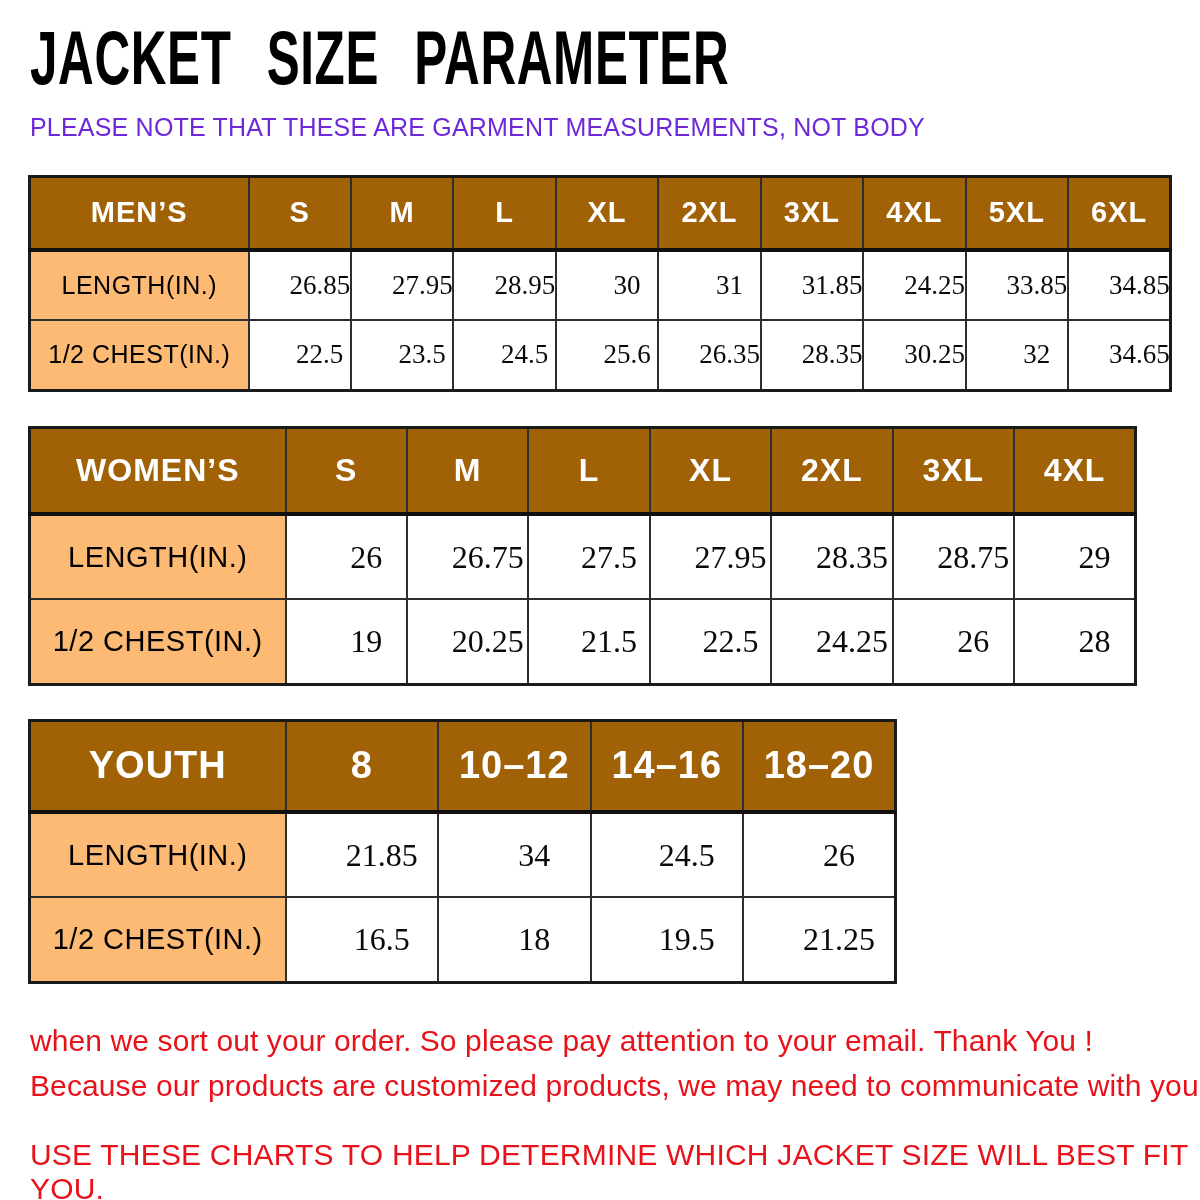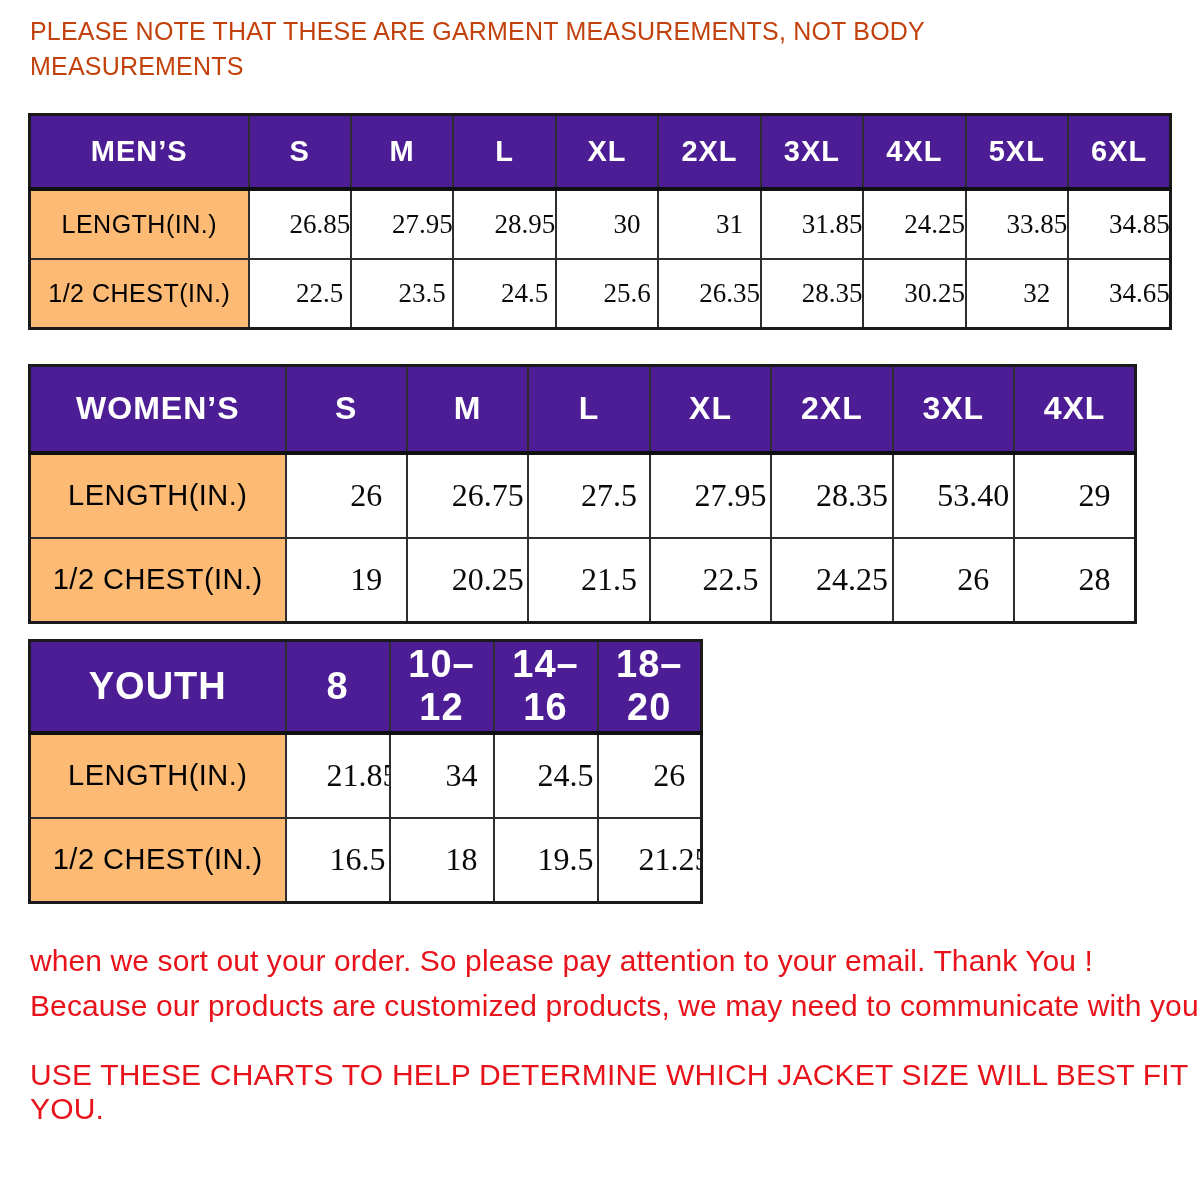--- a/index.html
+++ b/index.html
@@ -33,21 +33,21 @@
     letter-spacing: 1px;
     word-spacing: 0.42em;
     transform: scaleX(0.65);
     transform-origin: 0 50%;
     color: #000;
   }
 
   
   .note {
     margin: 14px 0 0 30px;
-    color: #c2410c;
+    color: #6d28d9;
     font-size: 25px;
     font-weight: 400;
     line-height: 1.38;
     letter-spacing: 0.2px;
   }
 
   
   .tables {
     margin-left: 28px;
   }
@@ -58,21 +58,21 @@
     background: #fff;
   }
   th, td {
     border: 2px solid #2e2e2e;
     text-align: center;
     vertical-align: middle;
     padding: 0;
     overflow: hidden;
   }
   thead th {
-    background: #4c1d95;
+    background: #a16207;
     color: #ffffff;
     font-weight: 700;
     letter-spacing: 1px;
     border-bottom: 4px solid #101010;
   }
   tbody th {
     background: #fdba74;
     color: #000000;
     font-weight: 400;
     letter-spacing: 0.5px;
@@ -92,21 +92,21 @@
   .t-mens td { font-size: 27px; }
 
   .t-womens { width: 1109px; margin-top: 34px; }
   .t-womens thead tr { height: 87px; }
   .t-womens tbody tr { height: 85px; }
   .t-womens col.label-col { width: 256px; }
   .t-womens thead th { font-size: 32px; }
   .t-womens tbody th { font-size: 29px; }
   .t-womens td { font-size: 32px; }
 
-  .t-youth { width: 675px; margin-top: 15px; border-radius: 22px; }
+  .t-youth { width: 869px; margin-top: 33px; border-radius: 22px; }
   .t-youth thead tr { height: 92px; }
   .t-youth tbody tr { height: 85px; }
   .t-youth col.label-col { width: 256px; }
   .t-youth thead th { font-size: 38px; }
   .t-youth tbody th { font-size: 29px; }
   .t-youth td { font-size: 32px; }
 
   
   .footer {
     margin: 34px 0 0 30px;
@@ -121,24 +121,24 @@
     margin-top: 30px;
     font-size: 30px;
     letter-spacing: 0.2px;
   }
 </style>
 </head>
 <body>
 
 <div class="page">
 
+  <h1 class="title"><span class="title-inner">JACKET SIZE PARAMETER</span></h1>
 
   <div class="note">
     <div>PLEASE NOTE THAT THESE ARE GARMENT MEASUREMENTS, NOT BODY</div>
-    <div>MEASUREMENTS</div>
   </div>
 
   <div class="tables">
       <table class="t-mens">
         <colgroup>
           <col class="label-col">
           <col>
           <col>
           <col>
           <col>
@@ -213,21 +213,21 @@
           </tr>
         </thead>
         <tbody>
           <tr>
             <th scope="row">LENGTH(IN.)</th>
             <td>26</td>
             <td>26.75</td>
             <td>27.5</td>
             <td>27.95</td>
             <td>28.35</td>
-            <td>53.40</td>
+            <td>28.75</td>
             <td>29</td>
           </tr>
           <tr>
             <th scope="row">1/2 CHEST(IN.)</th>
             <td>19</td>
             <td>20.25</td>
             <td>21.5</td>
             <td>22.5</td>
             <td>24.25</td>
             <td>26</td>

